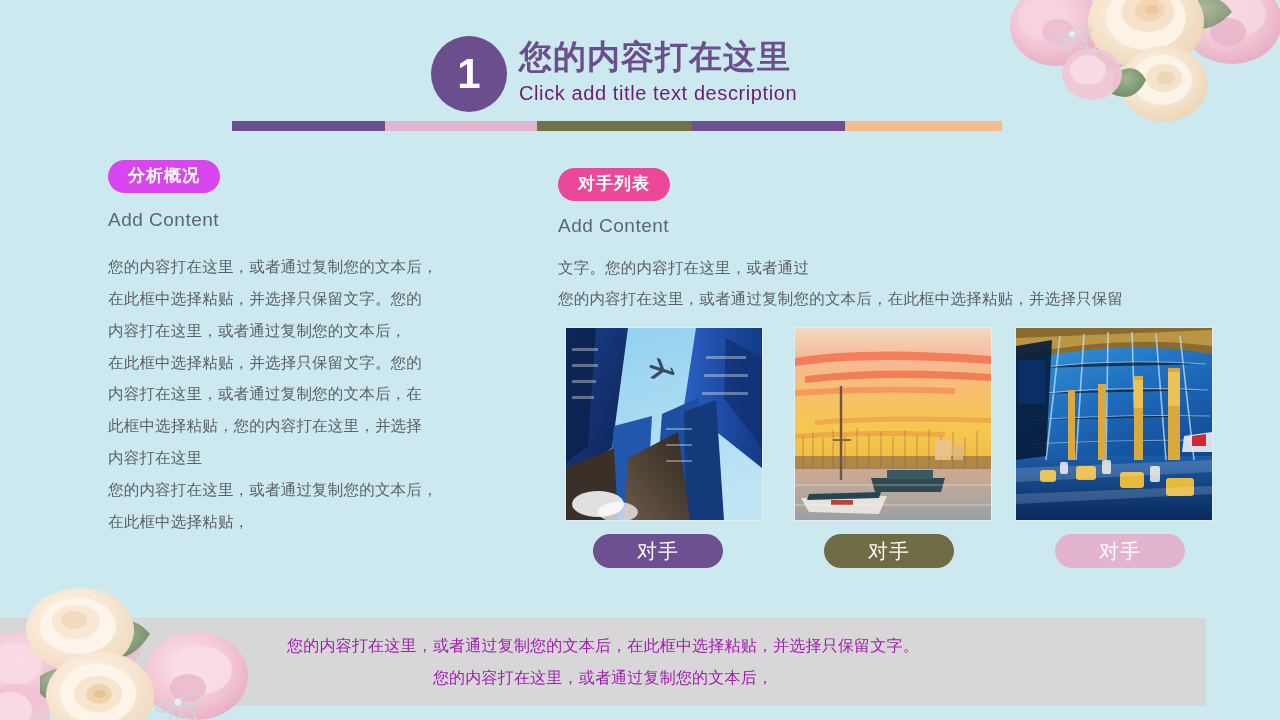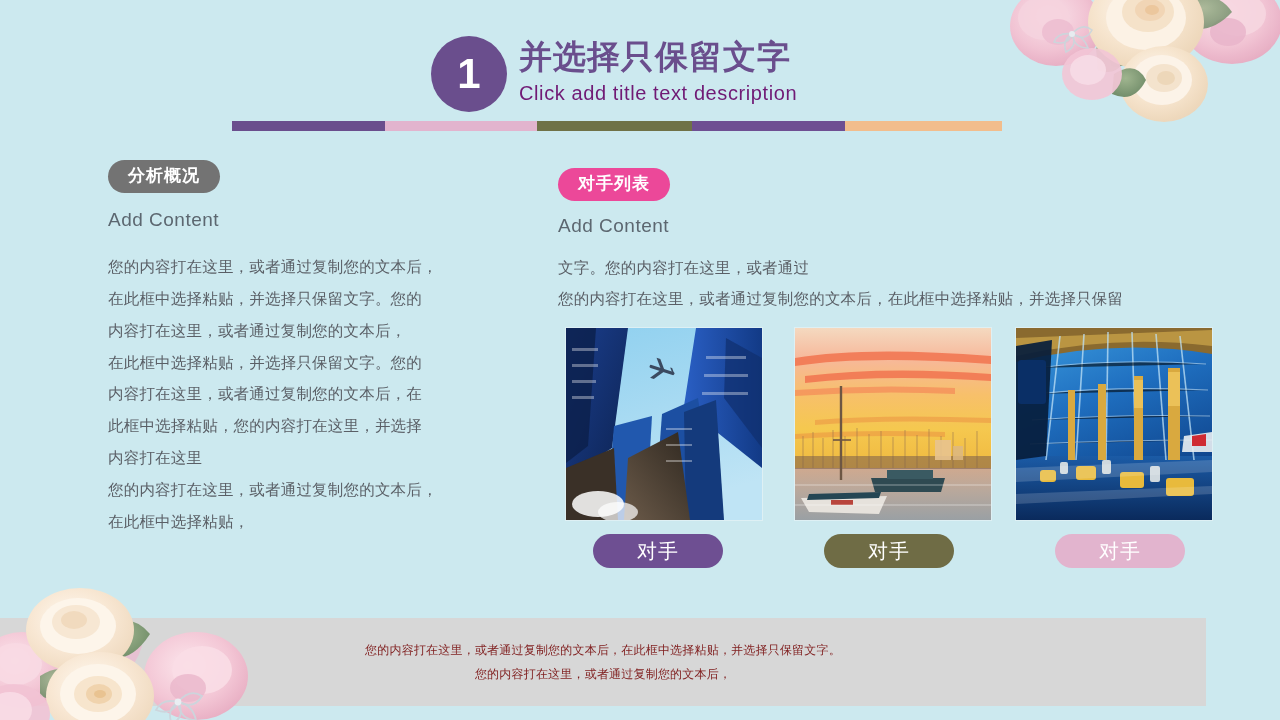--- a/index.html
+++ b/index.html
@@ -178,22 +178,22 @@
     top: 618px;
     width: 1206px;
     height: 88px;
     background: #d7d7d7;
     display: flex;
     flex-direction: column;
     align-items: center;
     justify-content: center;
   }
   .bottom-line {
-    font-size: 12px;
-    color: #7f1d1d;
+    font-size: 16px;
+    color: #a21caf;
     line-height: 2.0;
     letter-spacing: 0.2px;
     white-space: nowrap;
   }
 
   
   .floral {
     position: absolute;
     pointer-events: none;
   }
@@ -202,34 +202,34 @@
   .floral svg { display: block; width: 100%; height: 100%; }
 </style>
 </head>
 <body>
 
 <div class="slide" style="background: rgb(204, 233, 239);">
 
   <div class="header">
     <div class="num-badge">1</div>
     <div class="title-block">
-      <div class="title-cn">并选择只保留文字</div>
+      <div class="title-cn">您的内容打在这里</div>
       <div class="title-en">Click add title text description</div>
     </div>
     <div class="colorbar" id="colorbar">
         <span style="background: rgb(106, 78, 141); width: 153px;"></span>
         <span style="background: rgb(226, 180, 206); width: 152px;"></span>
         <span style="background: rgb(111, 114, 71); width: 155px;"></span>
         <span style="background: rgb(110, 79, 146); width: 153px;"></span>
         <span style="background: rgb(242, 189, 140); width: 157px;"></span>
       </div>
   </div>
 
   <div class="col-left">
-    <div class="pill pill-purple" style="background: #737373;">分析概况</div>
+    <div class="pill pill-purple" style="background: #d946ef;">分析概况</div>
     <div class="add-content">Add Content</div>
     <div class="body-text" id="left-paragraph">
         <div>您的内容打在这里，或者通过复制您的文本后，</div>
         <div>在此框中选择粘贴，并选择只保留文字。您的</div>
         <div>内容打在这里，或者通过复制您的文本后，</div>
         <div>在此框中选择粘贴，并选择只保留文字。您的</div>
         <div>内容打在这里，或者通过复制您的文本后，在</div>
         <div>此框中选择粘贴，您的内容打在这里，并选择</div>
         <div>内容打在这里</div>
         <div>您的内容打在这里，或者通过复制您的文本后，</div>

